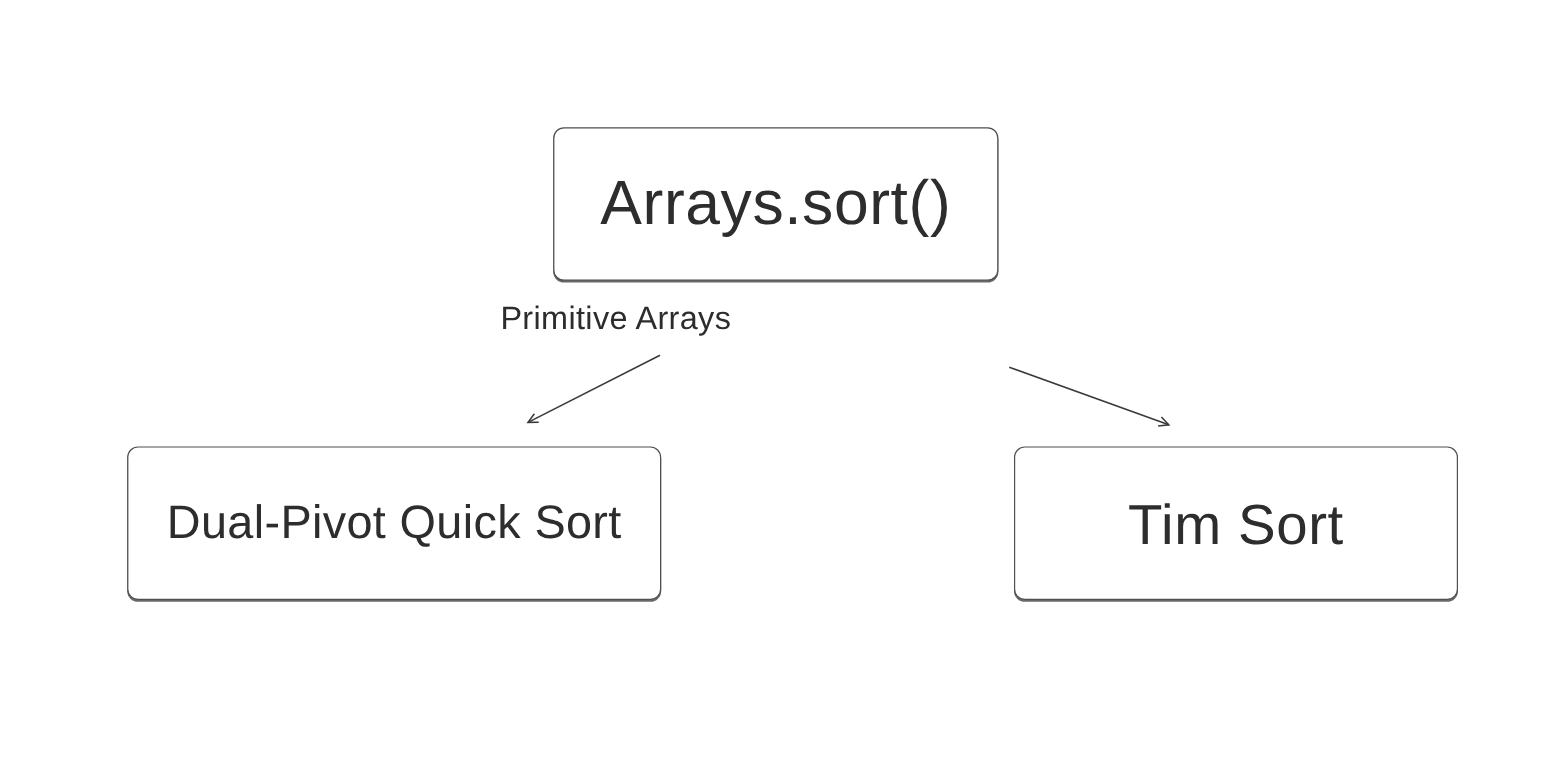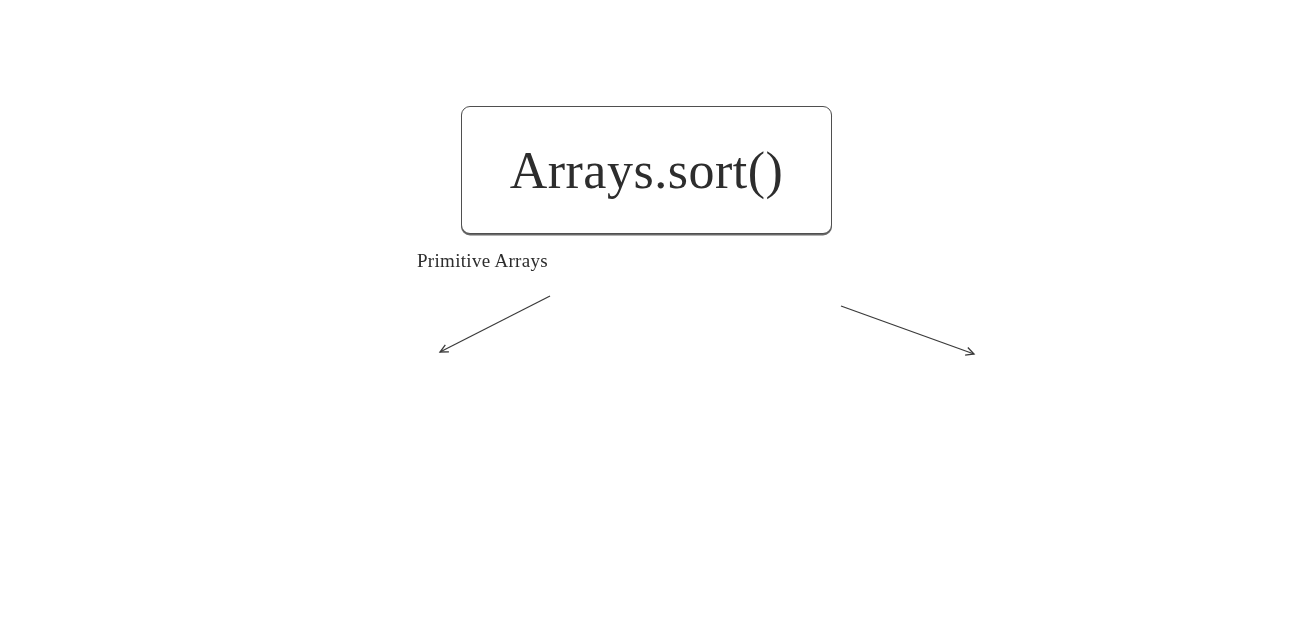--- a/index.html
+++ b/index.html
@@ -16,21 +16,20 @@
     background: var(--background);
     font-family: "Liberation Sans", "DejaVu Sans", sans-serif;
     color: var(--text);
     overflow: hidden;
   }
   .canvas {
     position: relative;
     width: 1304px;
     height: 518px;
     background: var(--background);
-    font-family: Liberation Serif, serif;
   }
   .arrow-layer {
     position: absolute;
     left: 0; top: 0;
     width: 1304px;
     height: 633px;
     pointer-events: none;
   }
   .arrow-line {
     stroke: var(--arrow);
@@ -76,21 +75,21 @@
     font-size: 47px;
     letter-spacing: 0.5px;
   }
   .node-label {
     white-space: nowrap;
     color: var(--text);
   }
   .edge-label {
     position: absolute;
     top: 250px;
-    font-size: 19px;
+    font-size: 27px;
     letter-spacing: 0.3px;
     white-space: nowrap;
     color: var(--text);
   }
   .edge-label-primitive { left: 417px; }
   .edge-label-object { left: 723px; }
 </style>
 </head>
 <body>
 
@@ -106,15 +105,21 @@
     <line class="arrow-line" x1="841" y1="306" x2="974" y2="354" marker-end="url(#arrowhead)"></line>
   </svg>
 
   <div class="node node-root">
     <span class="node-label">Arrays.sort()</span>
   </div>
 
   <div class="edge-label edge-label-primitive">Primitive Arrays</div>
 
 
+  <div class="node node-left">
+    <span class="node-label">Dual-Pivot Quick Sort</span>
+  </div>
 
+  <div class="node node-right">
+    <span class="node-label">Tim Sort</span>
+  </div>
 
 </div>
 
 </body></html>

